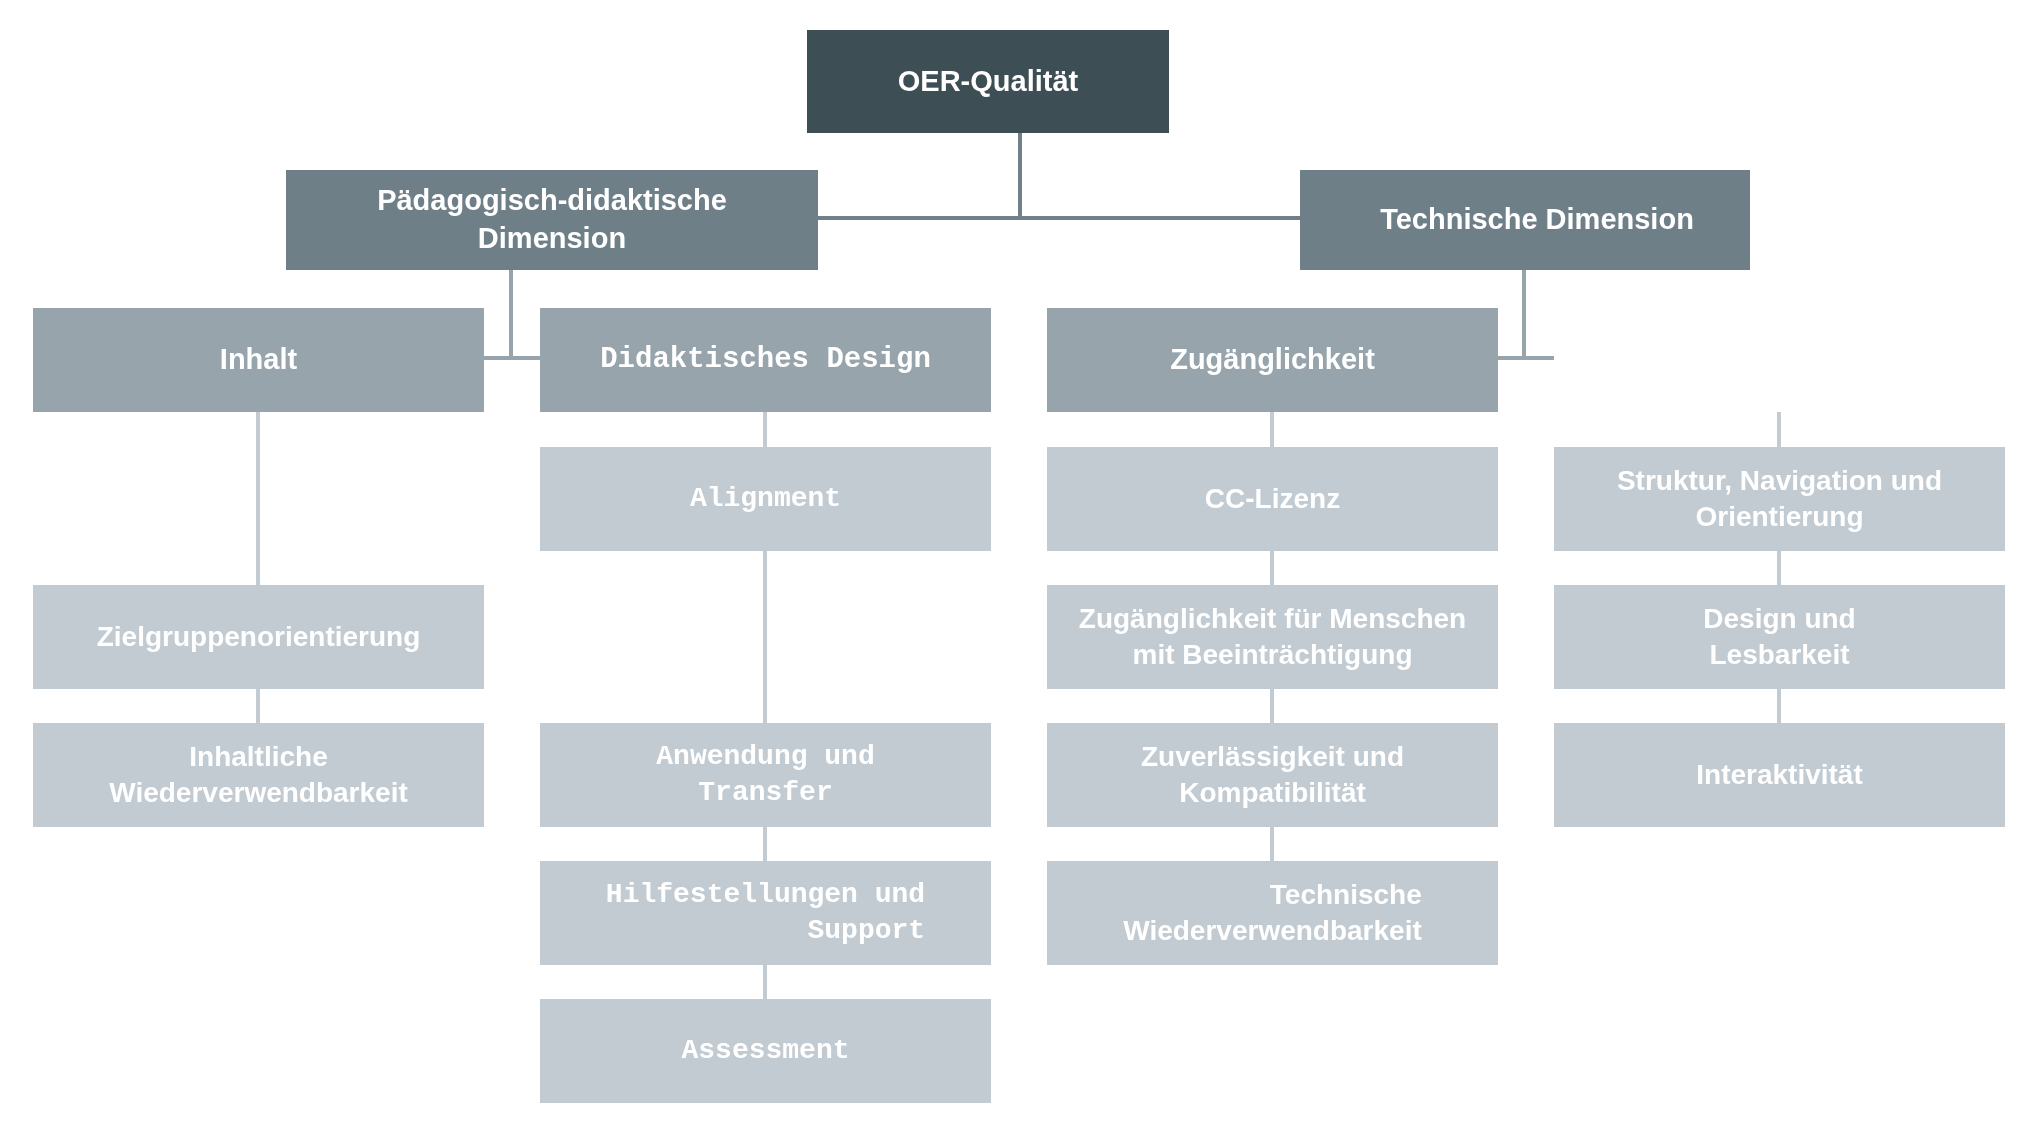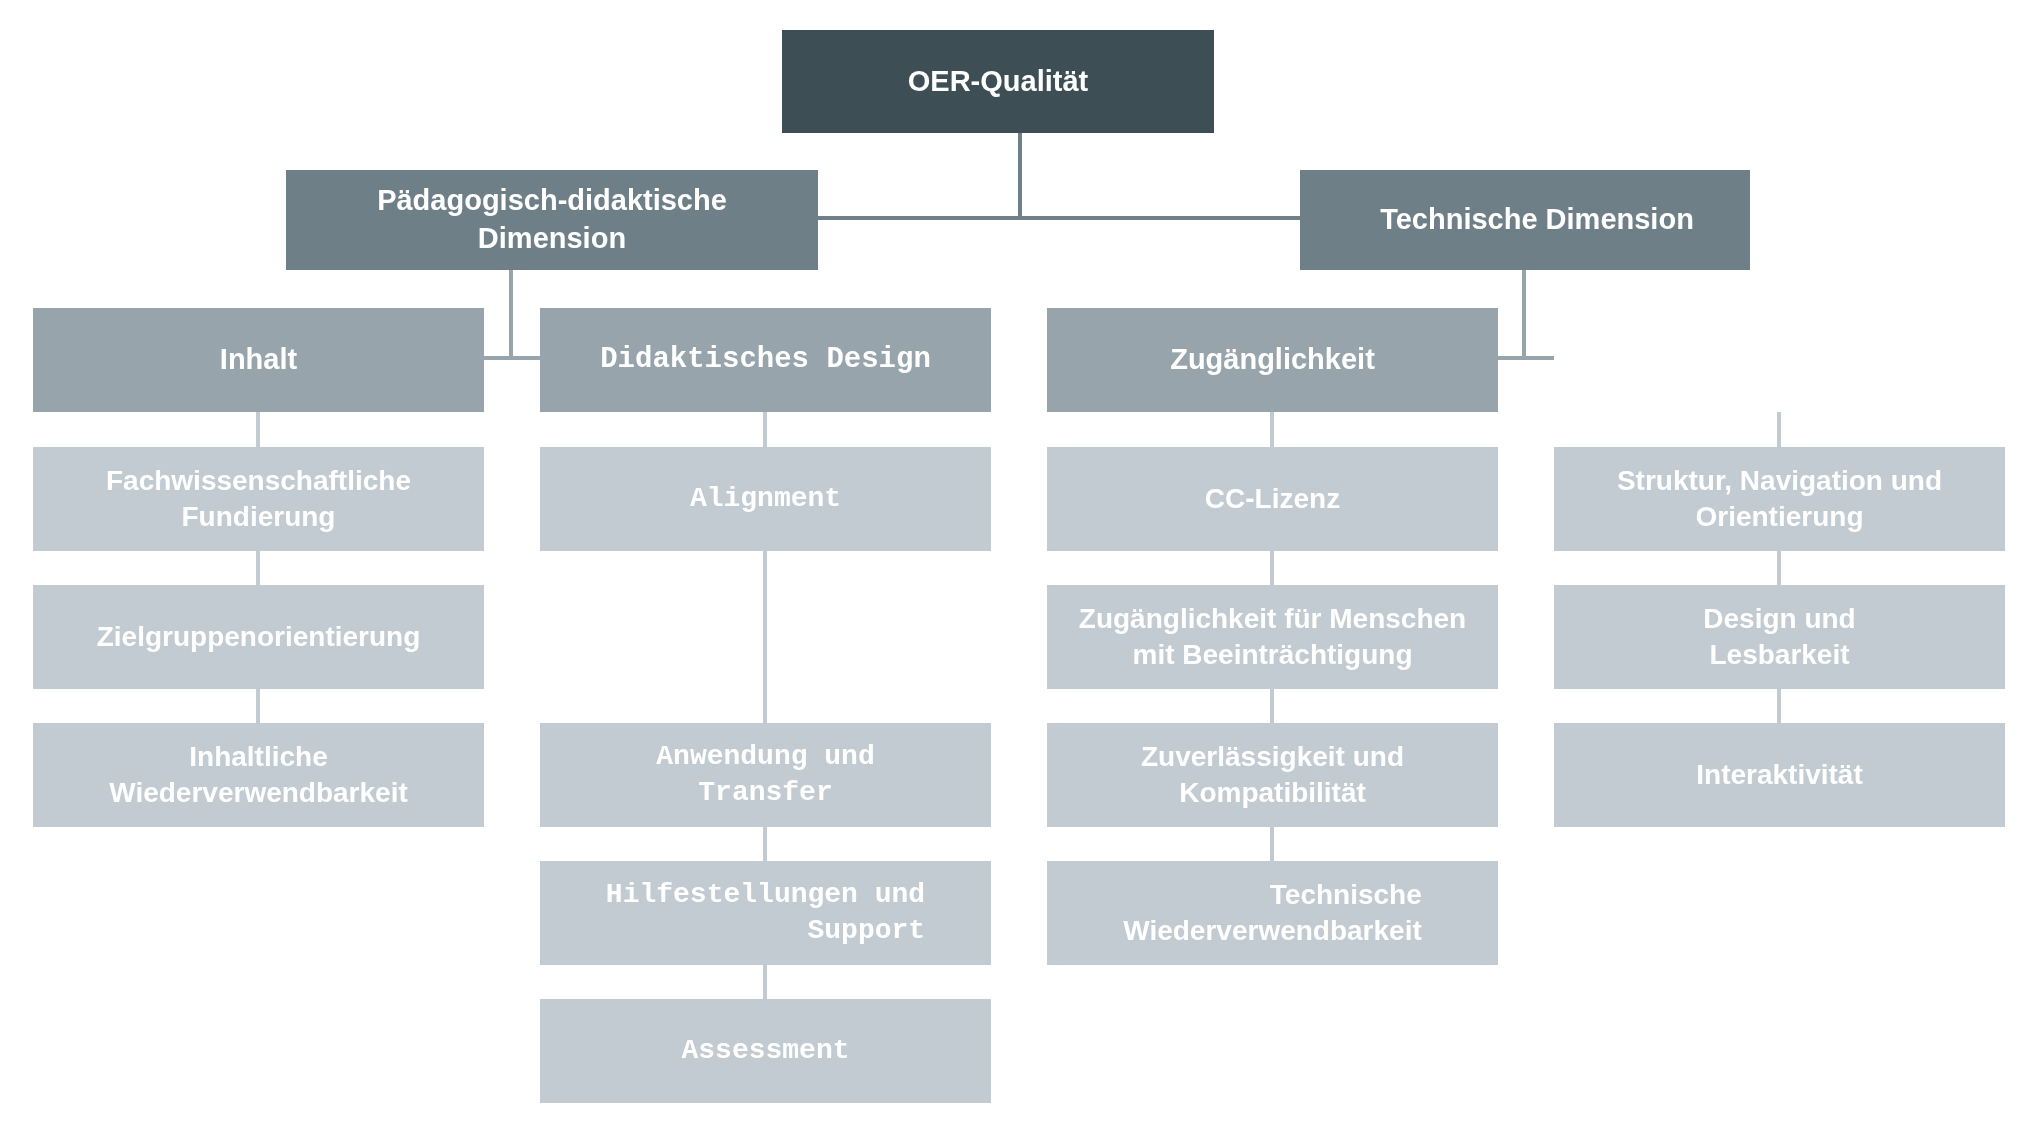--- a/index.html
+++ b/index.html
@@ -38,21 +38,21 @@
 
   .connector {
     position: absolute;
     z-index: 0;
   }
   .conn-dark  { background: var(--connector-dark, #6f8089); }
   .conn-mid   { background: var(--connector-mid, #97a4ac); }
   .conn-light { background: var(--connector-light, #c2cbd2); }
 
   
-  .pos-root   { left: 782px;  top: 30px;  width: 432px; height: 103px; }
+  .pos-root   { left: 807px;  top: 30px;  width: 362px; height: 103px; }
   .pos-dim1   { left: 286px;  top: 170px; width: 532px; height: 100px; }
   .pos-dim2   { left: 1300px; top: 170px; width: 450px; height: 100px; padding-left: 48px; }
 
   .col1 { left: 33px;   width: 451px; }
   .col2 { left: 540px;  width: 451px; font-family: Liberation Mono, monospace; }
   .col3 { left: 1047px; width: 451px; }
   .col4 { left: 1554px; width: 451px; }
 
   .row-h  { top: 308px; height: 104px; justify-content: center; }
   .row-0  { top: 447px; height: 104px; }
@@ -86,24 +86,20 @@
   <div class="box level-dim pos-dim1">
     <span>Pädagogisch-didaktische
 Dimension</span>
   </div>
   <div class="box level-dim pos-dim2">
     <span>Technische Dimension</span>
   </div>
 
   <div class="box level-header col1 row-h">
     <span>Inhalt</span>
-  </div>
-  <div class="box level-item col1 row-0">
-    <span>Fachwissenschaftliche
-Fundierung</span>
   </div>
   <div class="box level-item col1 row-1">
     <span>Zielgruppenorientierung</span>
   </div>
   <div class="box level-item col1 row-2">
     <span>Inhaltliche
 Wiederverwendbarkeit</span>
   </div>
 
   <div class="box level-header col2 row-h">

